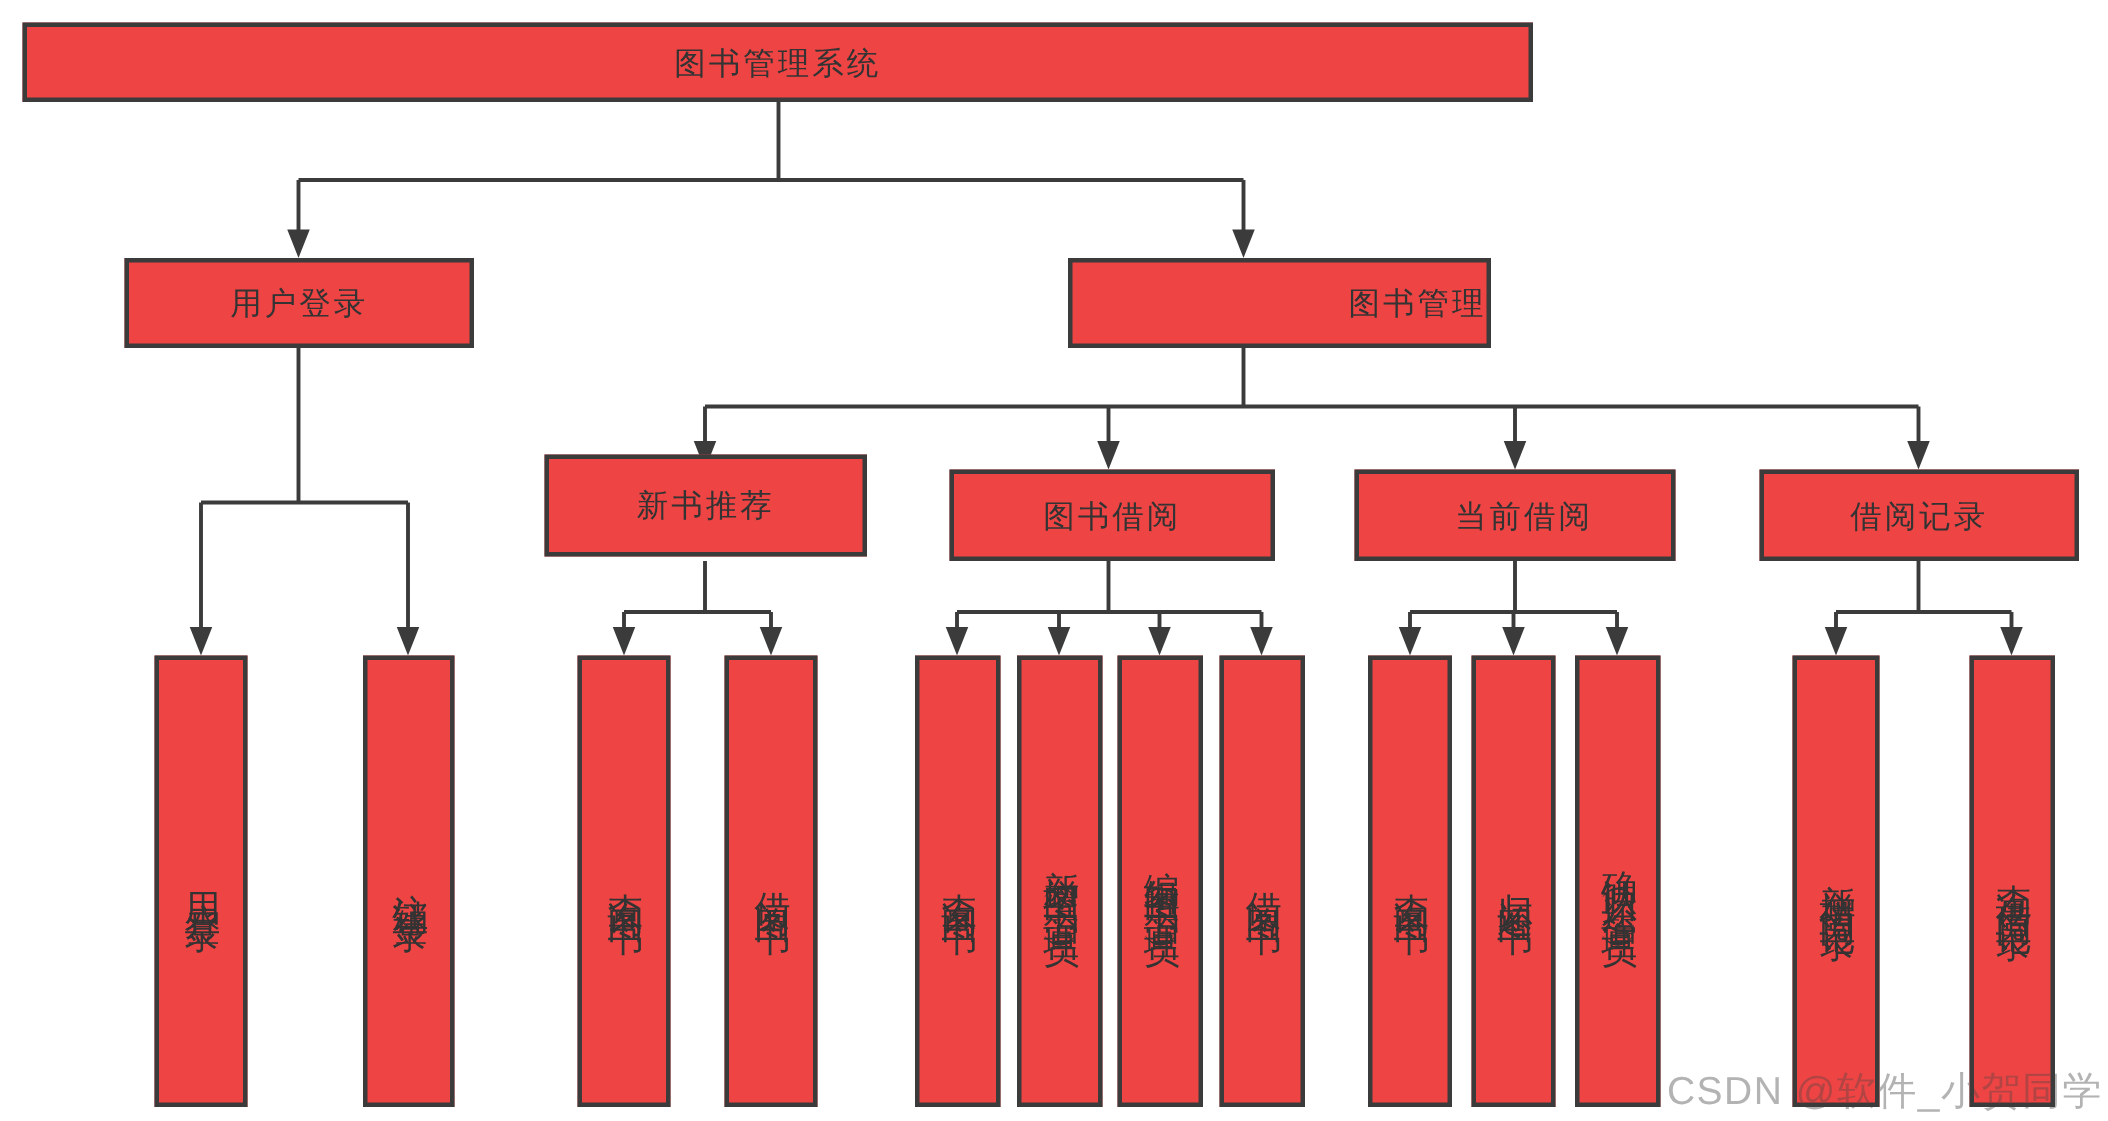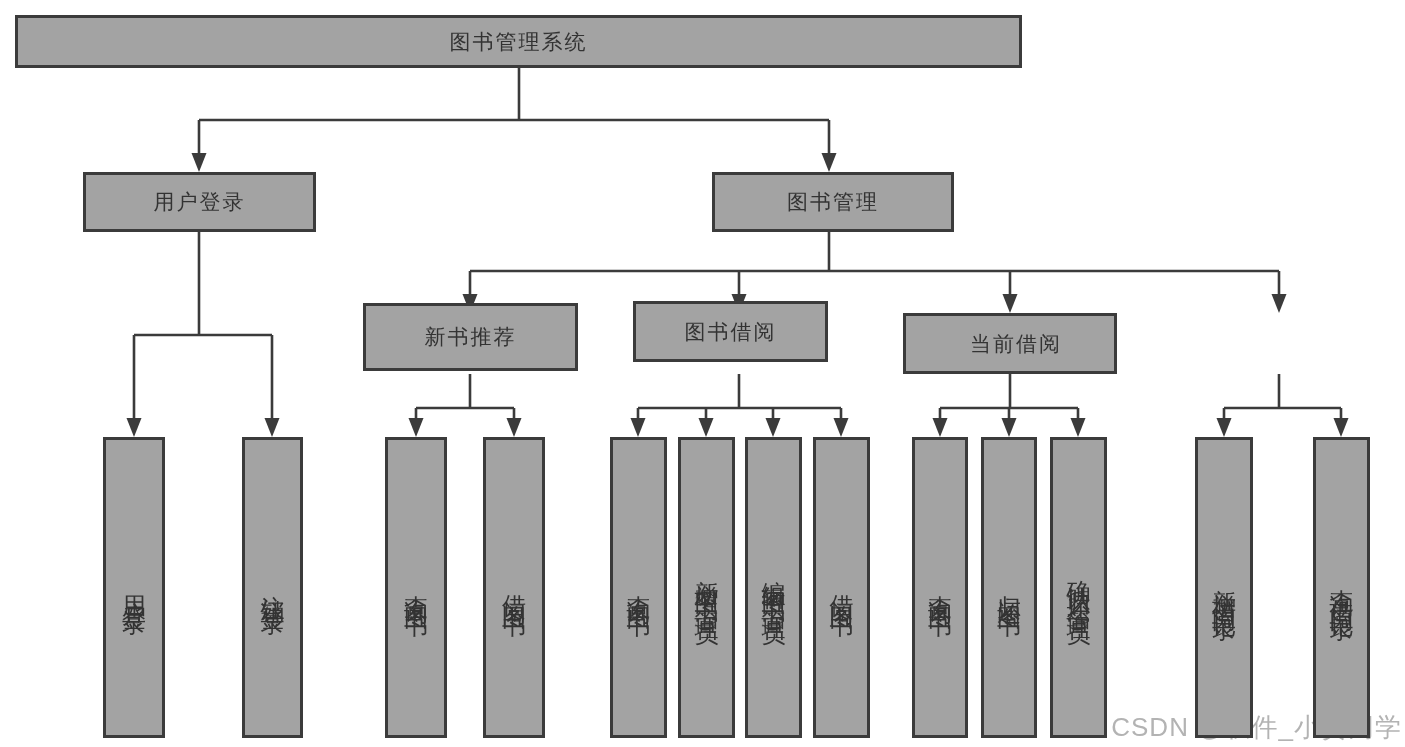--- a/index.html
+++ b/index.html
@@ -19,21 +19,21 @@
   #connectors{
     position:absolute;left:0;top:0;z-index:1;
     pointer-events:none;
   }
   #connectors line{stroke:var(--line);stroke-width:2.6;}
   #connectors polygon{fill:var(--line);}
   .box{
     position:absolute;
     box-sizing:border-box;
     border:3px solid var(--line);
-    background:#a3a3a3;
+    background:#ef4444;
     display:flex;
     align-items:center;
     justify-content:center;
     z-index:2;
     color:var(--text);
   }
   .htext{
     font-size:21px;
     letter-spacing:2px;
     white-space:nowrap;
@@ -117,32 +117,35 @@
       <polygon points="1333.5,418 1348.5,418 1341,437"></polygon>
     </svg>
 
   <div class="box" style="left:15px;top:15px;width:1007px;height:53px;">
     <span class="htext">图书管理系统</span>
   </div>
 
   <div class="box" style="left:83px;top:172px;width:233px;height:60px;">
     <span class="htext">用户登录</span>
   </div>
-  <div class="box" style="left:712px;top:172px;width:242px;height:60px;">
+  <div class="box" style="left:712px;top:172px;width:282px;height:60px;justify-content:flex-end;">
     <span class="htext">图书管理</span>
   </div>
 
   <div class="box" style="left:363px;top:303px;width:215px;height:68px;">
     <span class="htext">新书推荐</span>
   </div>
-  <div class="box" style="left:633px;top:301px;width:195px;height:61px;justify-content:center;">
+  <div class="box" style="left:633px;top:313px;width:217px;height:61px;justify-content:center;">
     <span class="htext">图书借阅</span>
   </div>
   <div class="box" style="left:903px;top:313px;width:214px;height:61px;padding-left:12px;">
     <span class="htext">当前借阅</span>
+  </div>
+  <div class="box" style="left:1173px;top:313px;width:213px;height:61px;">
+    <span class="htext">借阅记录</span>
   </div>
 
   <div class="box" style="left:103px;top:437px;width:62px;height:301px;">
     <span class="vtext">用户登录</span>
   </div>
   <div class="box" style="left:242px;top:437px;width:61px;height:301px;">
     <span class="vtext">注销登录</span>
   </div>
 
   <div class="box" style="left:385px;top:437px;width:62px;height:301px;">

